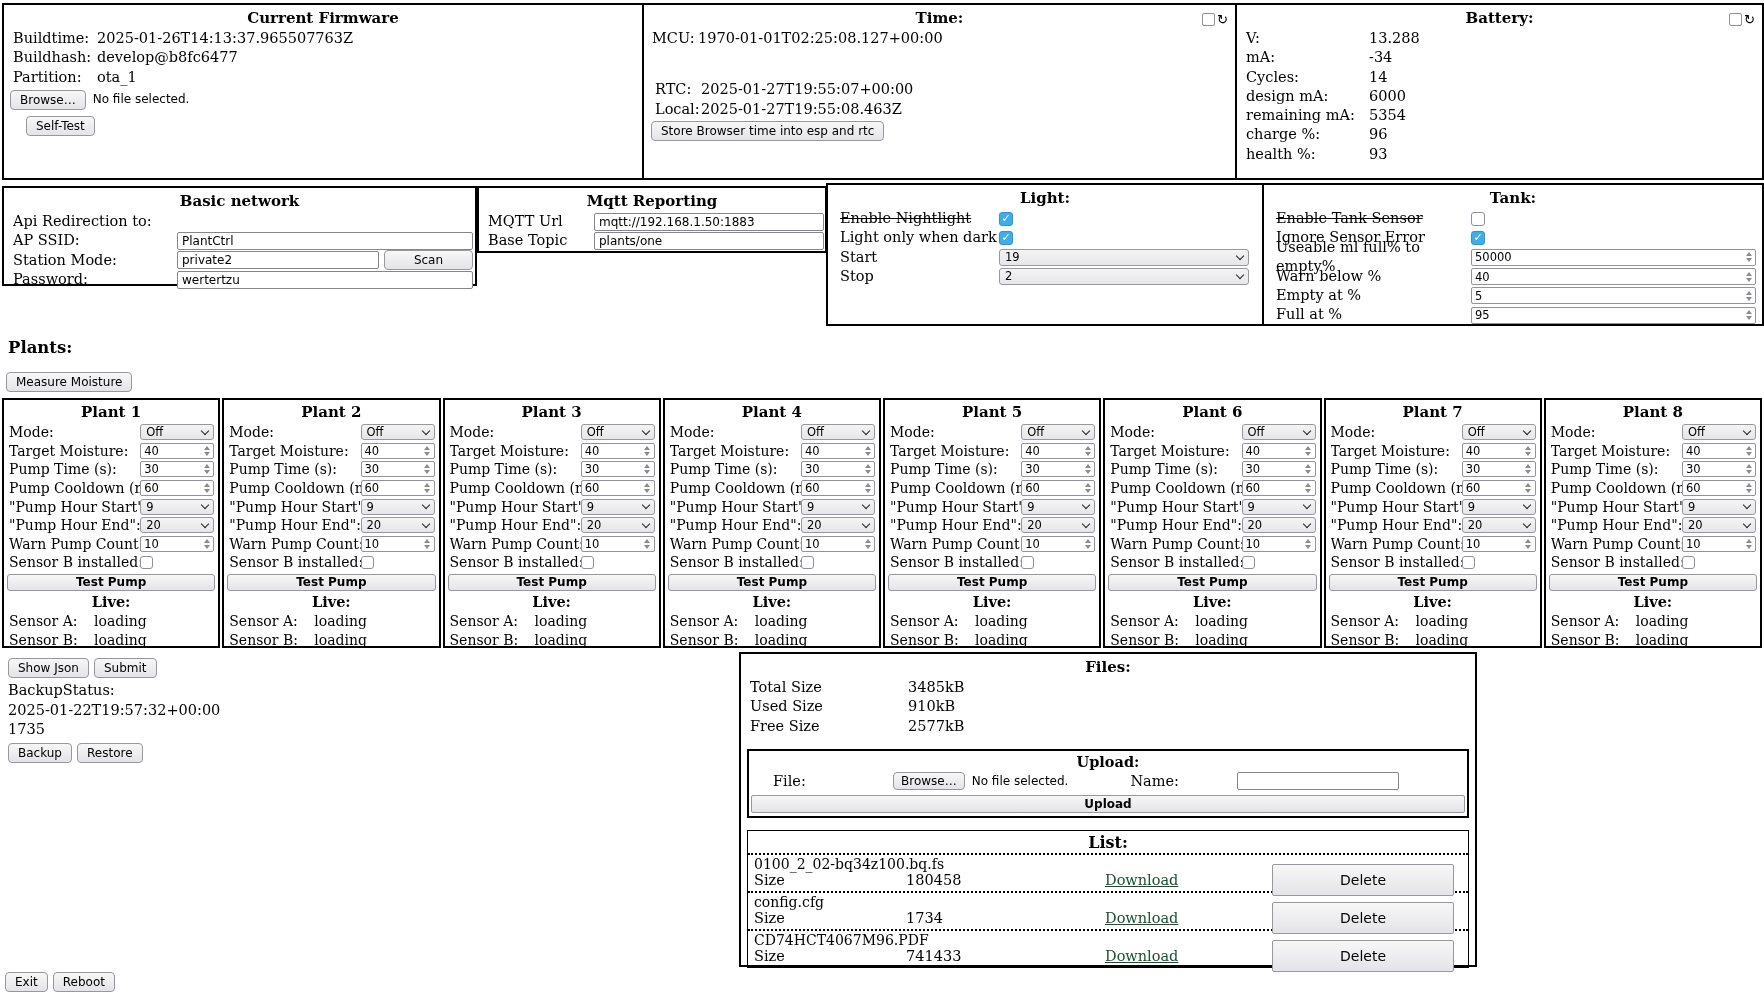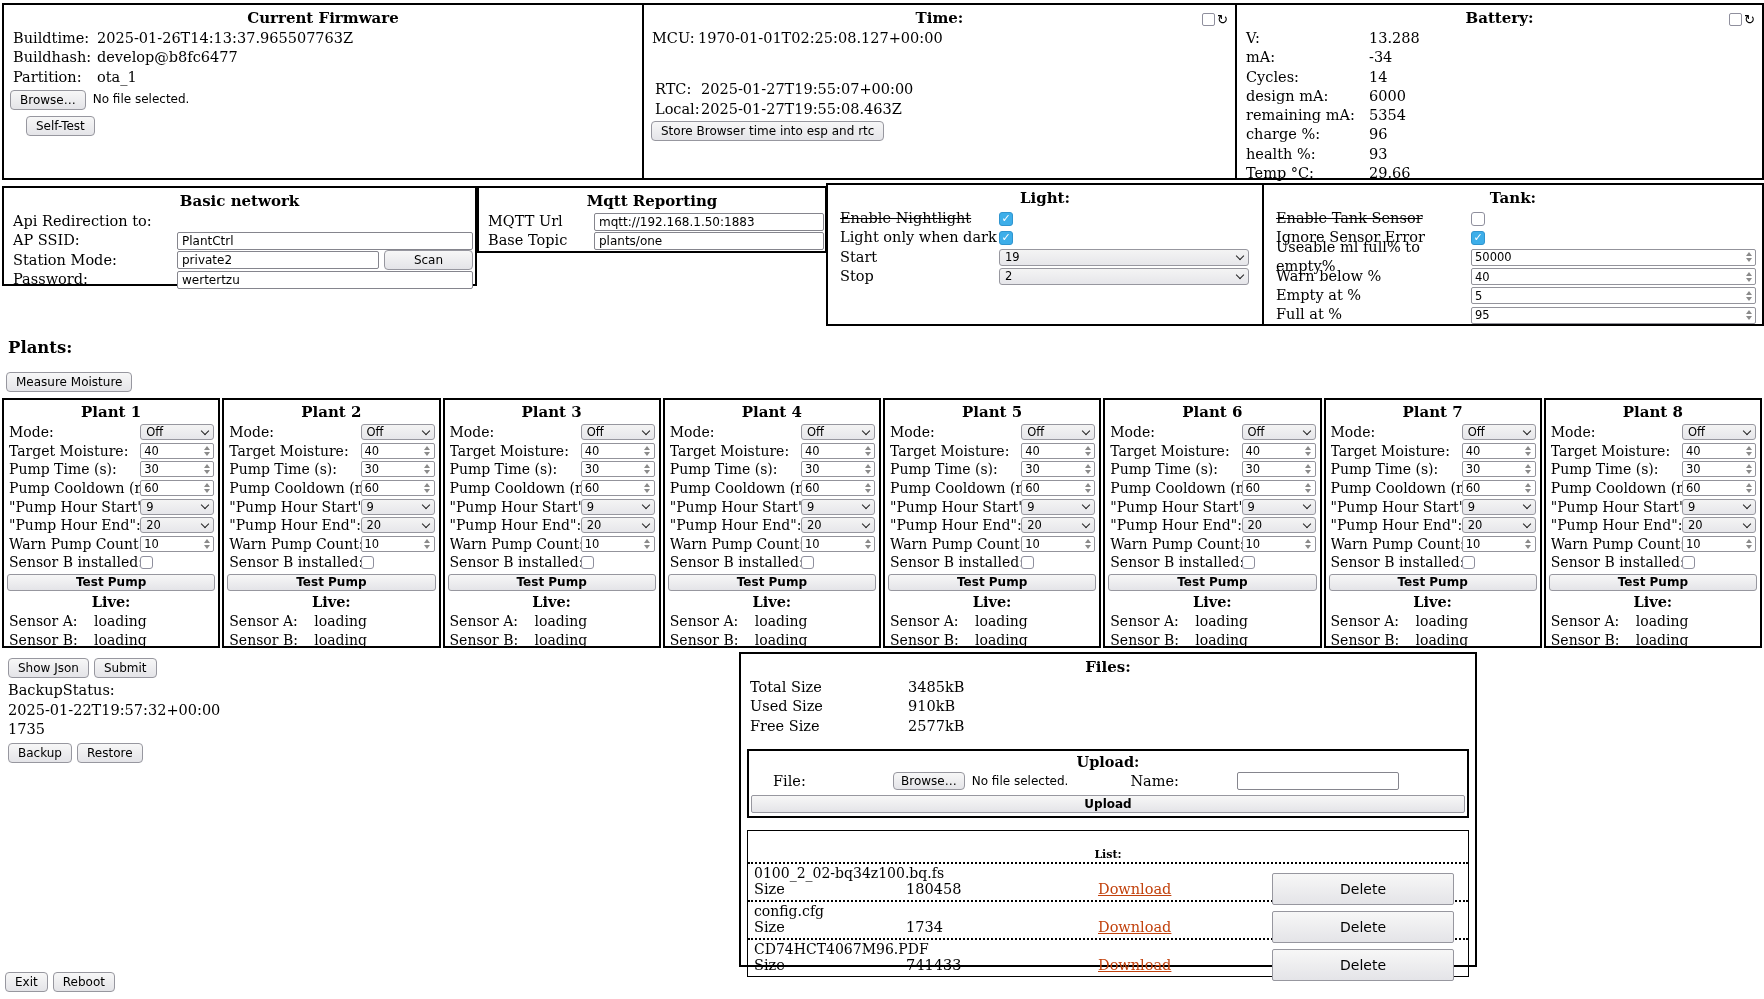--- a/index.html
+++ b/index.html
@@ -112,27 +112,27 @@
   .fsrow { display: flex; line-height: 19.3px; padding-left: 9px; }
   .fslabel { width: 158px; flex: none; }
   #upload-box { margin: 13px 6px 0; border: 2px solid #000; position: relative; padding-bottom: 3px; }
   #upload-box .title { padding: 2px 0 1px; font-size: 14.5px; }
   .upline { display: flex; align-items: center; padding: 0 24px; height: 21px; }
   .upfile-label { width: 120px; flex: none; }
   .upname-label { margin-left: 62px; flex: none; }
   .upname-input { width: 162px; margin-left: 58px; }
   .upload-btn { display: block; width: calc(100% - 4px); margin: 3px 2px 0; font-weight: bold; height: 18px; padding: 0; border-radius: 2px; }
   #list-box { margin: 12px 6px 0; border: 1px solid #000; }
-  #list-box .title { padding: 2px 0 1px; font-size: 11px; margin-top: 15px; }
+  #list-box .title { padding: 2px 0 1px; font-size: 16px; }
   .fentry { border-top: 2px dotted #000; }
   .fname { padding-left: 6px; line-height: 18px; font-size: 14px; }
   .fline { display: flex; align-items: center; padding: 0 6px 3px; height: 18px; }
   .fsize-label { width: 152px; flex: none; }
   .fsize { width: 180px; flex: none; }
-  .dl { color: #c2410c; text-decoration: underline; margin-left: 12px; font-size: 14.5px; }
+  .dl { color: #14532d; text-decoration: underline; margin-left: 19px; font-size: 14.5px; }
   .delete-btn { margin-left: auto; margin-right: 8px; width: 182px; height: 32px; padding: 0;
                 font-size: 14px; border-radius: 2px; text-align: center; }
 
   #footer { position: absolute; left: 5px; top: 972px; display: flex; gap: 5px; }
 </style>
 </head>
 <body>
 
 <div class="panel" id="fw">
   <div class="title">Current Firmware</div>
@@ -206,24 +206,20 @@
       <span class="flabel batt-label">remaining mA:</span>
       <span>5354</span>
     </div>
   <div class="frow">
       <span class="flabel batt-label">charge %:</span>
       <span>96</span>
     </div>
   <div class="frow">
       <span class="flabel batt-label">health %:</span>
       <span>93</span>
-    </div>
-  <div class="frow">
-      <span class="flabel batt-label">Temp °C:</span>
-      <span>29.66</span>
     </div>
 </div>
 
 <div class="panel" id="bn">
   <div class="title">Basic network</div>
   <div class="frow" style="height:19.3px; align-items:center;">
       <span class="flabel bn-label">Api Redirection to:</span>
     </div>
   <div class="frow" style="height:19.3px; align-items:center;">
     <span class="flabel bn-label">AP SSID:</span>

